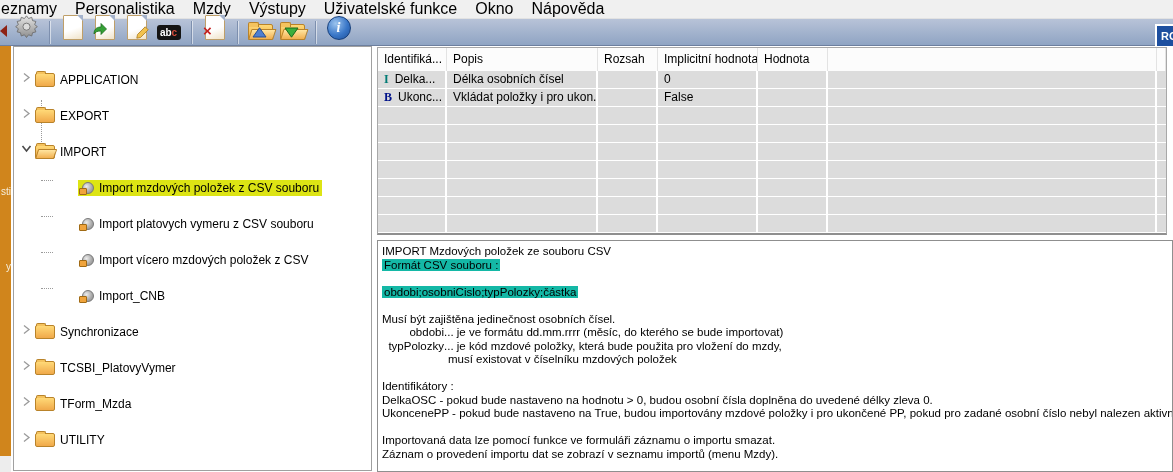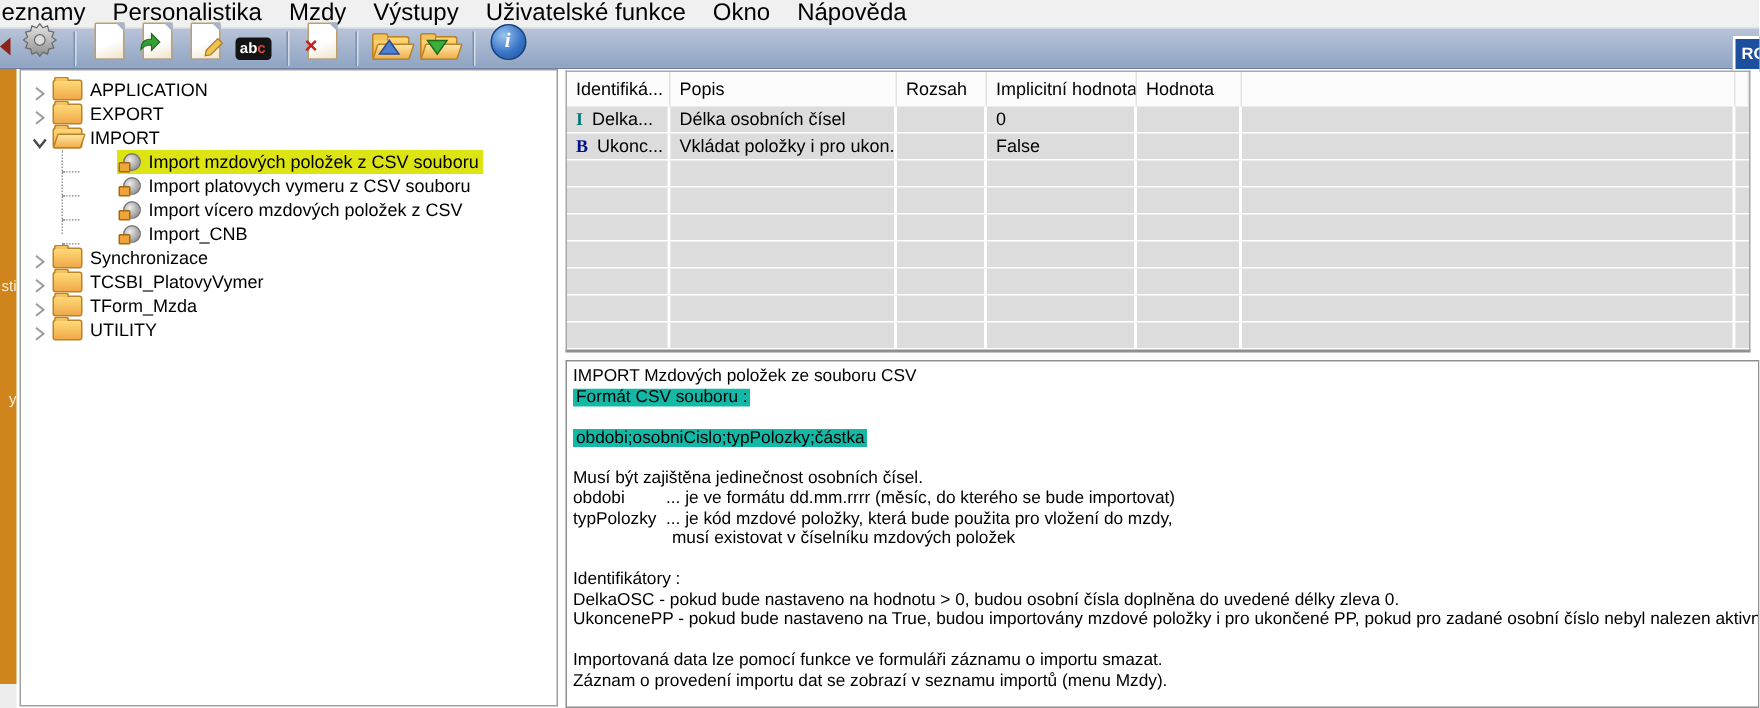--- a/index.html
+++ b/index.html
@@ -46,21 +46,21 @@
 
   
   .side-strip{position:absolute;left:0;top:46px;width:11px;height:410px;background:#d0851c;overflow:hidden;}
   .side-strip span{position:absolute;right:0;color:#f6eedb;font-size:10px;line-height:10px;}
   .frag1{top:108px;margin-top:33px;} .frag2{top:216px;}
   .below-strip{position:absolute;left:0;top:456px;width:11px;height:16px;background:#ededed;}
 
   
   .tree-panel{position:absolute;left:13px;top:46px;width:359px;height:425px;background:#fff;
        border:1px solid #a0a0a0;box-sizing:border-box;padding-top:5px;overflow:hidden;position:absolute;}
-  .tree-row{height:16px;display:flex;align-items:flex-end;font-size:12px;white-space:nowrap;cursor:default;}
+  .tree-row{height:16px;display:flex;align-items:flex-start;font-size:12px;white-space:nowrap;cursor:default;margin-top:20px;}
   .chev{width:16px;margin-left:4px;display:flex;justify-content:center;align-items:center;flex:none;}
   .sel-wrap{display:flex;align-items:center;padding:0 3px 0 1px;height:16px;}
   .sel-wrap.sel{background:#dde414;}
   .tree-label{margin-left:5px;}
   .fold{width:18px;height:12px;background:linear-gradient(#ffd977,#f0a94a);border:1px solid #b9832a;
        border-radius:2px;position:relative;display:inline-block;flex:none;}
   .fold .ftab{position:absolute;top:-3px;left:0;width:8px;height:2px;background:#f5c35e;
        border:1px solid #b9832a;border-bottom:none;border-radius:2px 2px 0 0;}
   .fold.open::after{content:'';position:absolute;left:-1px;bottom:-1px;width:17px;height:8px;
        background:linear-gradient(#ffe5a0,#f2b050);border:1px solid #b9832a;
@@ -86,21 +86,21 @@
   .gcell:last-child{border-right:none;}
   .typ{font-family:"Liberation Serif",serif;font-weight:bold;margin-right:6px;}
   .typ.I{color:#007a74;} .typ.B{color:#001289;}
 
   
   .desc{position:absolute;left:377px;top:240px;width:796px;height:232px;background:#fff;
        border:1px solid #8f8f8f;box-sizing:border-box;padding:4px 0 0 4px;
        font-size:11.5px;line-height:13.5px;overflow:hidden;}
   .dline{white-space:pre;height:13.5px;overflow:hidden;}
   .hl{background:#14b8a6;padding:0 2px;}
-  .dkey{display:inline-block;width:62px;}
+  .dkey{display:inline-block;width:62px;text-align:right;}
   .dindent{margin-left:66px;}
 </style>
 </head>
 <body>
 
 <div class="menubar" id="menubar">
     <span class="menu-item">eznamy</span>
     <span class="menu-item">Personalistika</span>
     <span class="menu-item">Mzdy</span>
     <span class="menu-item">Výstupy</span>

